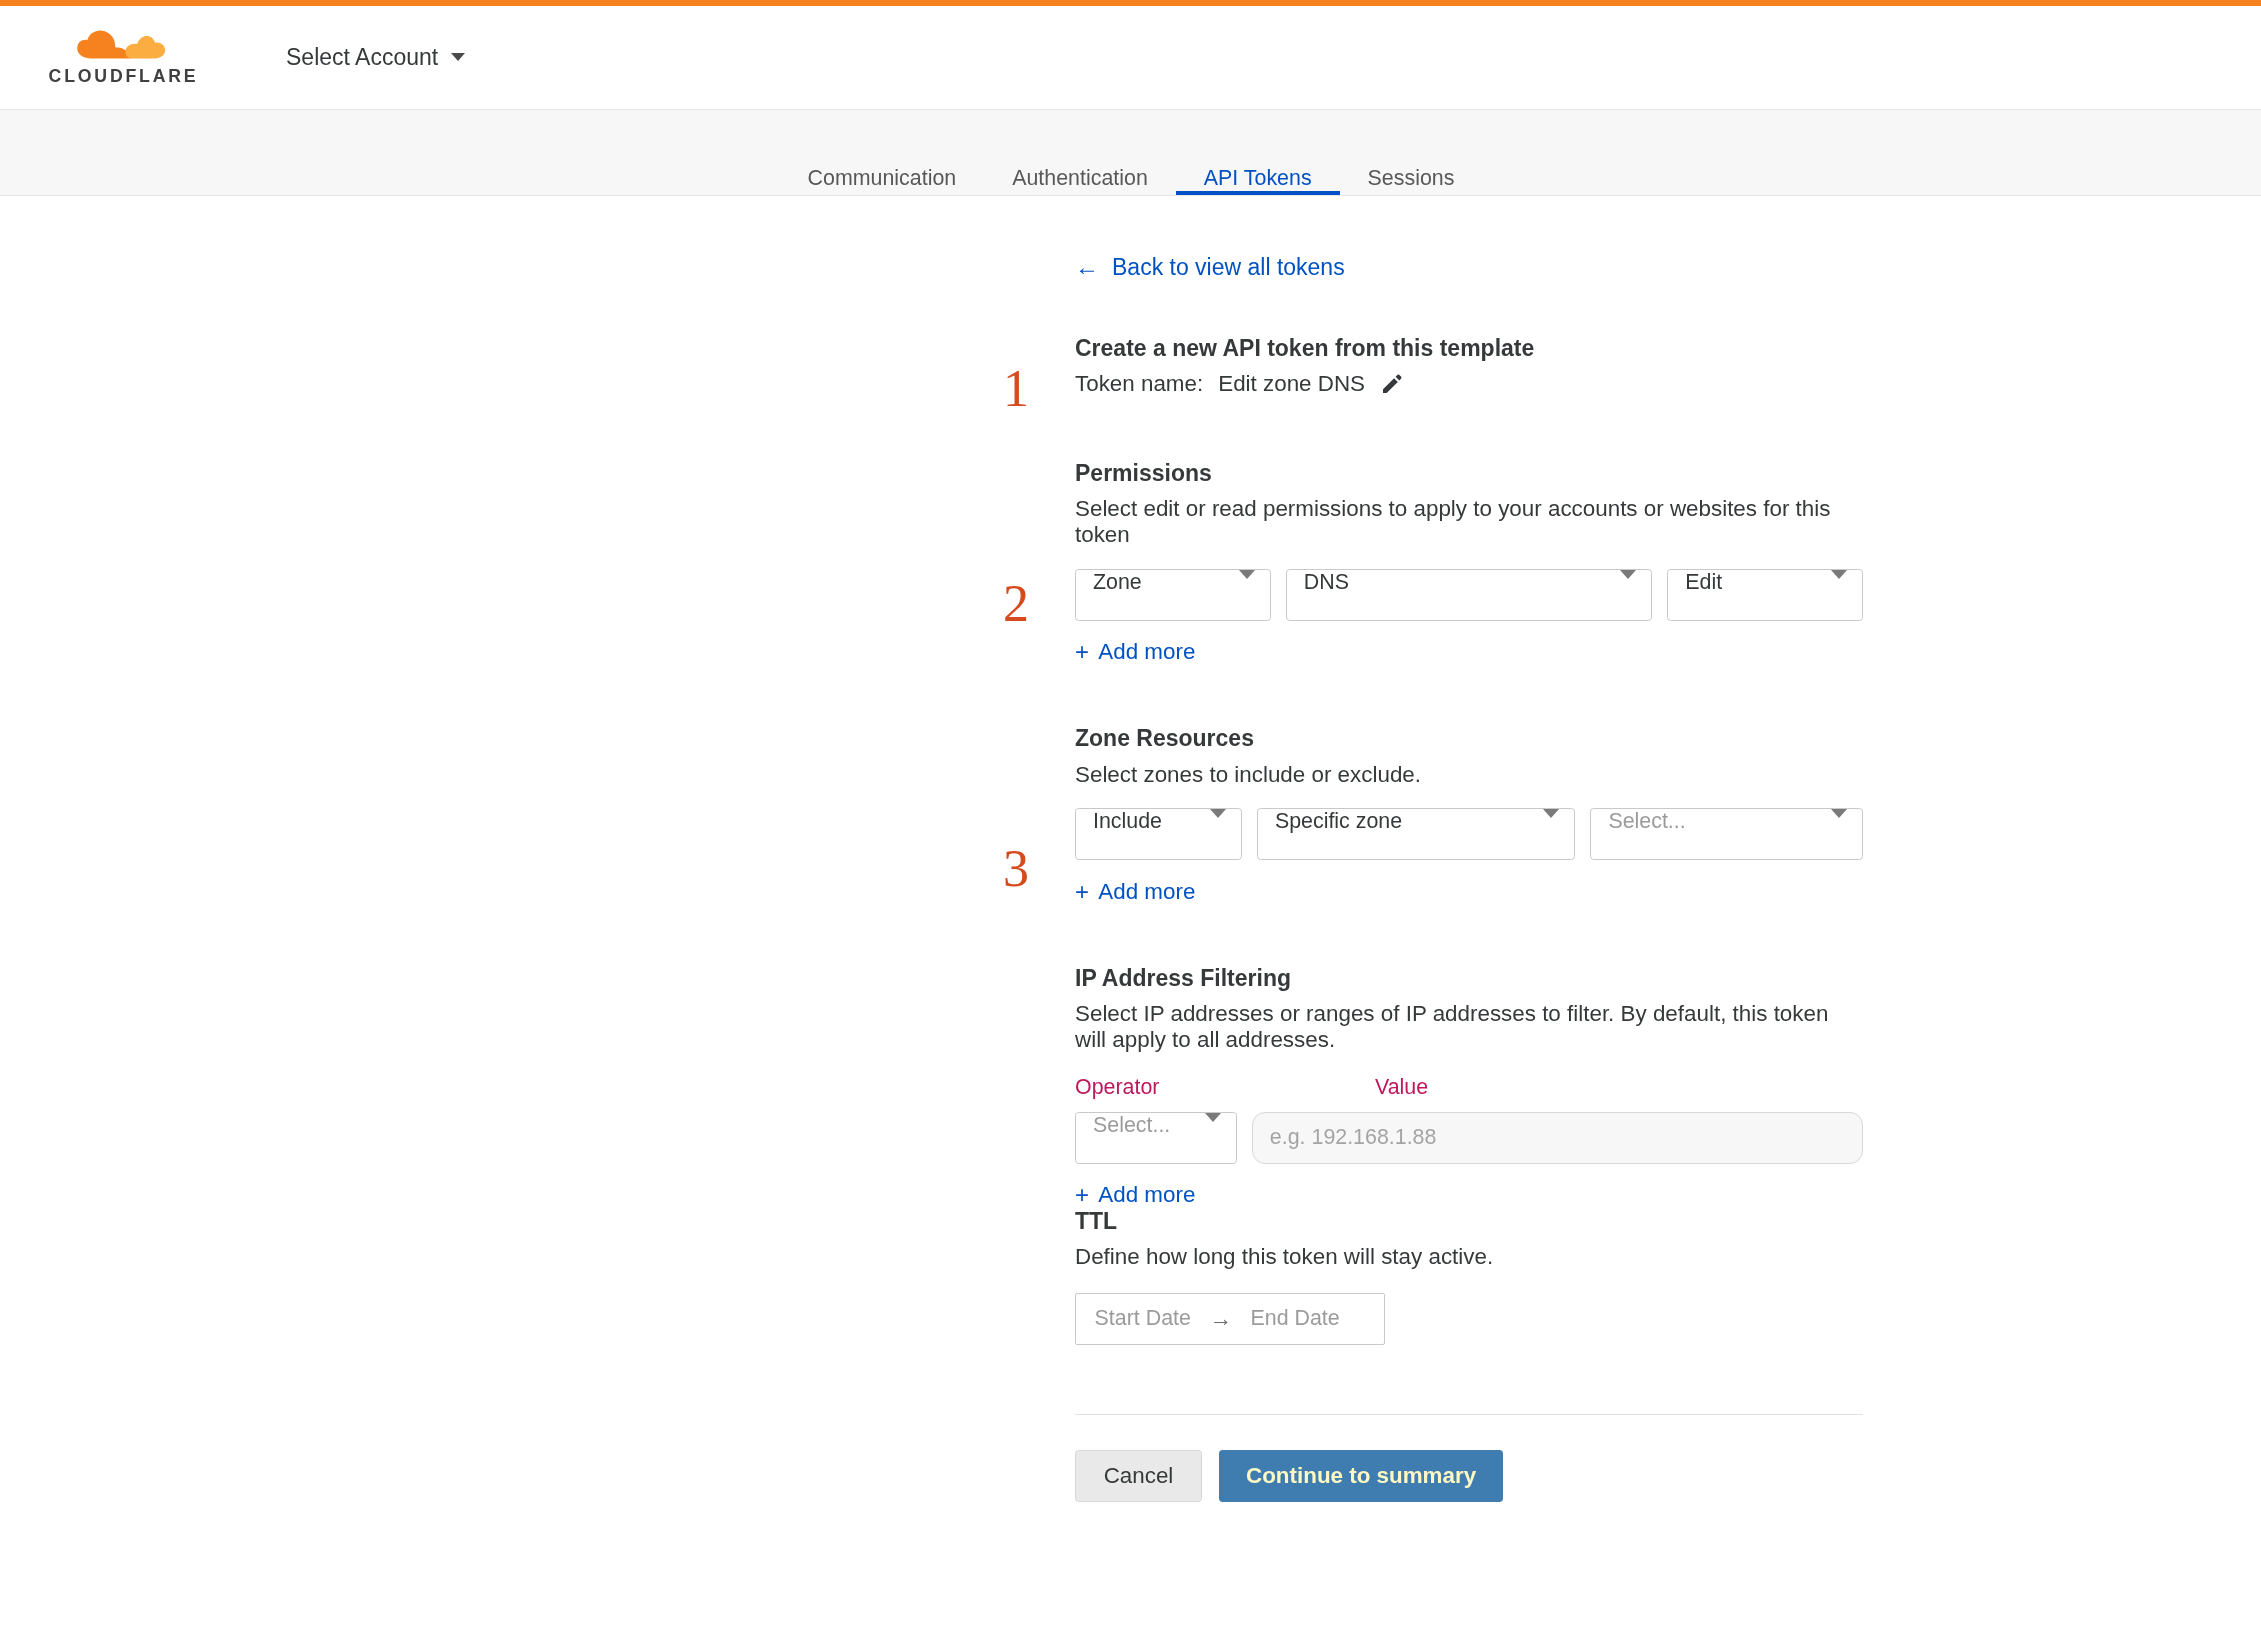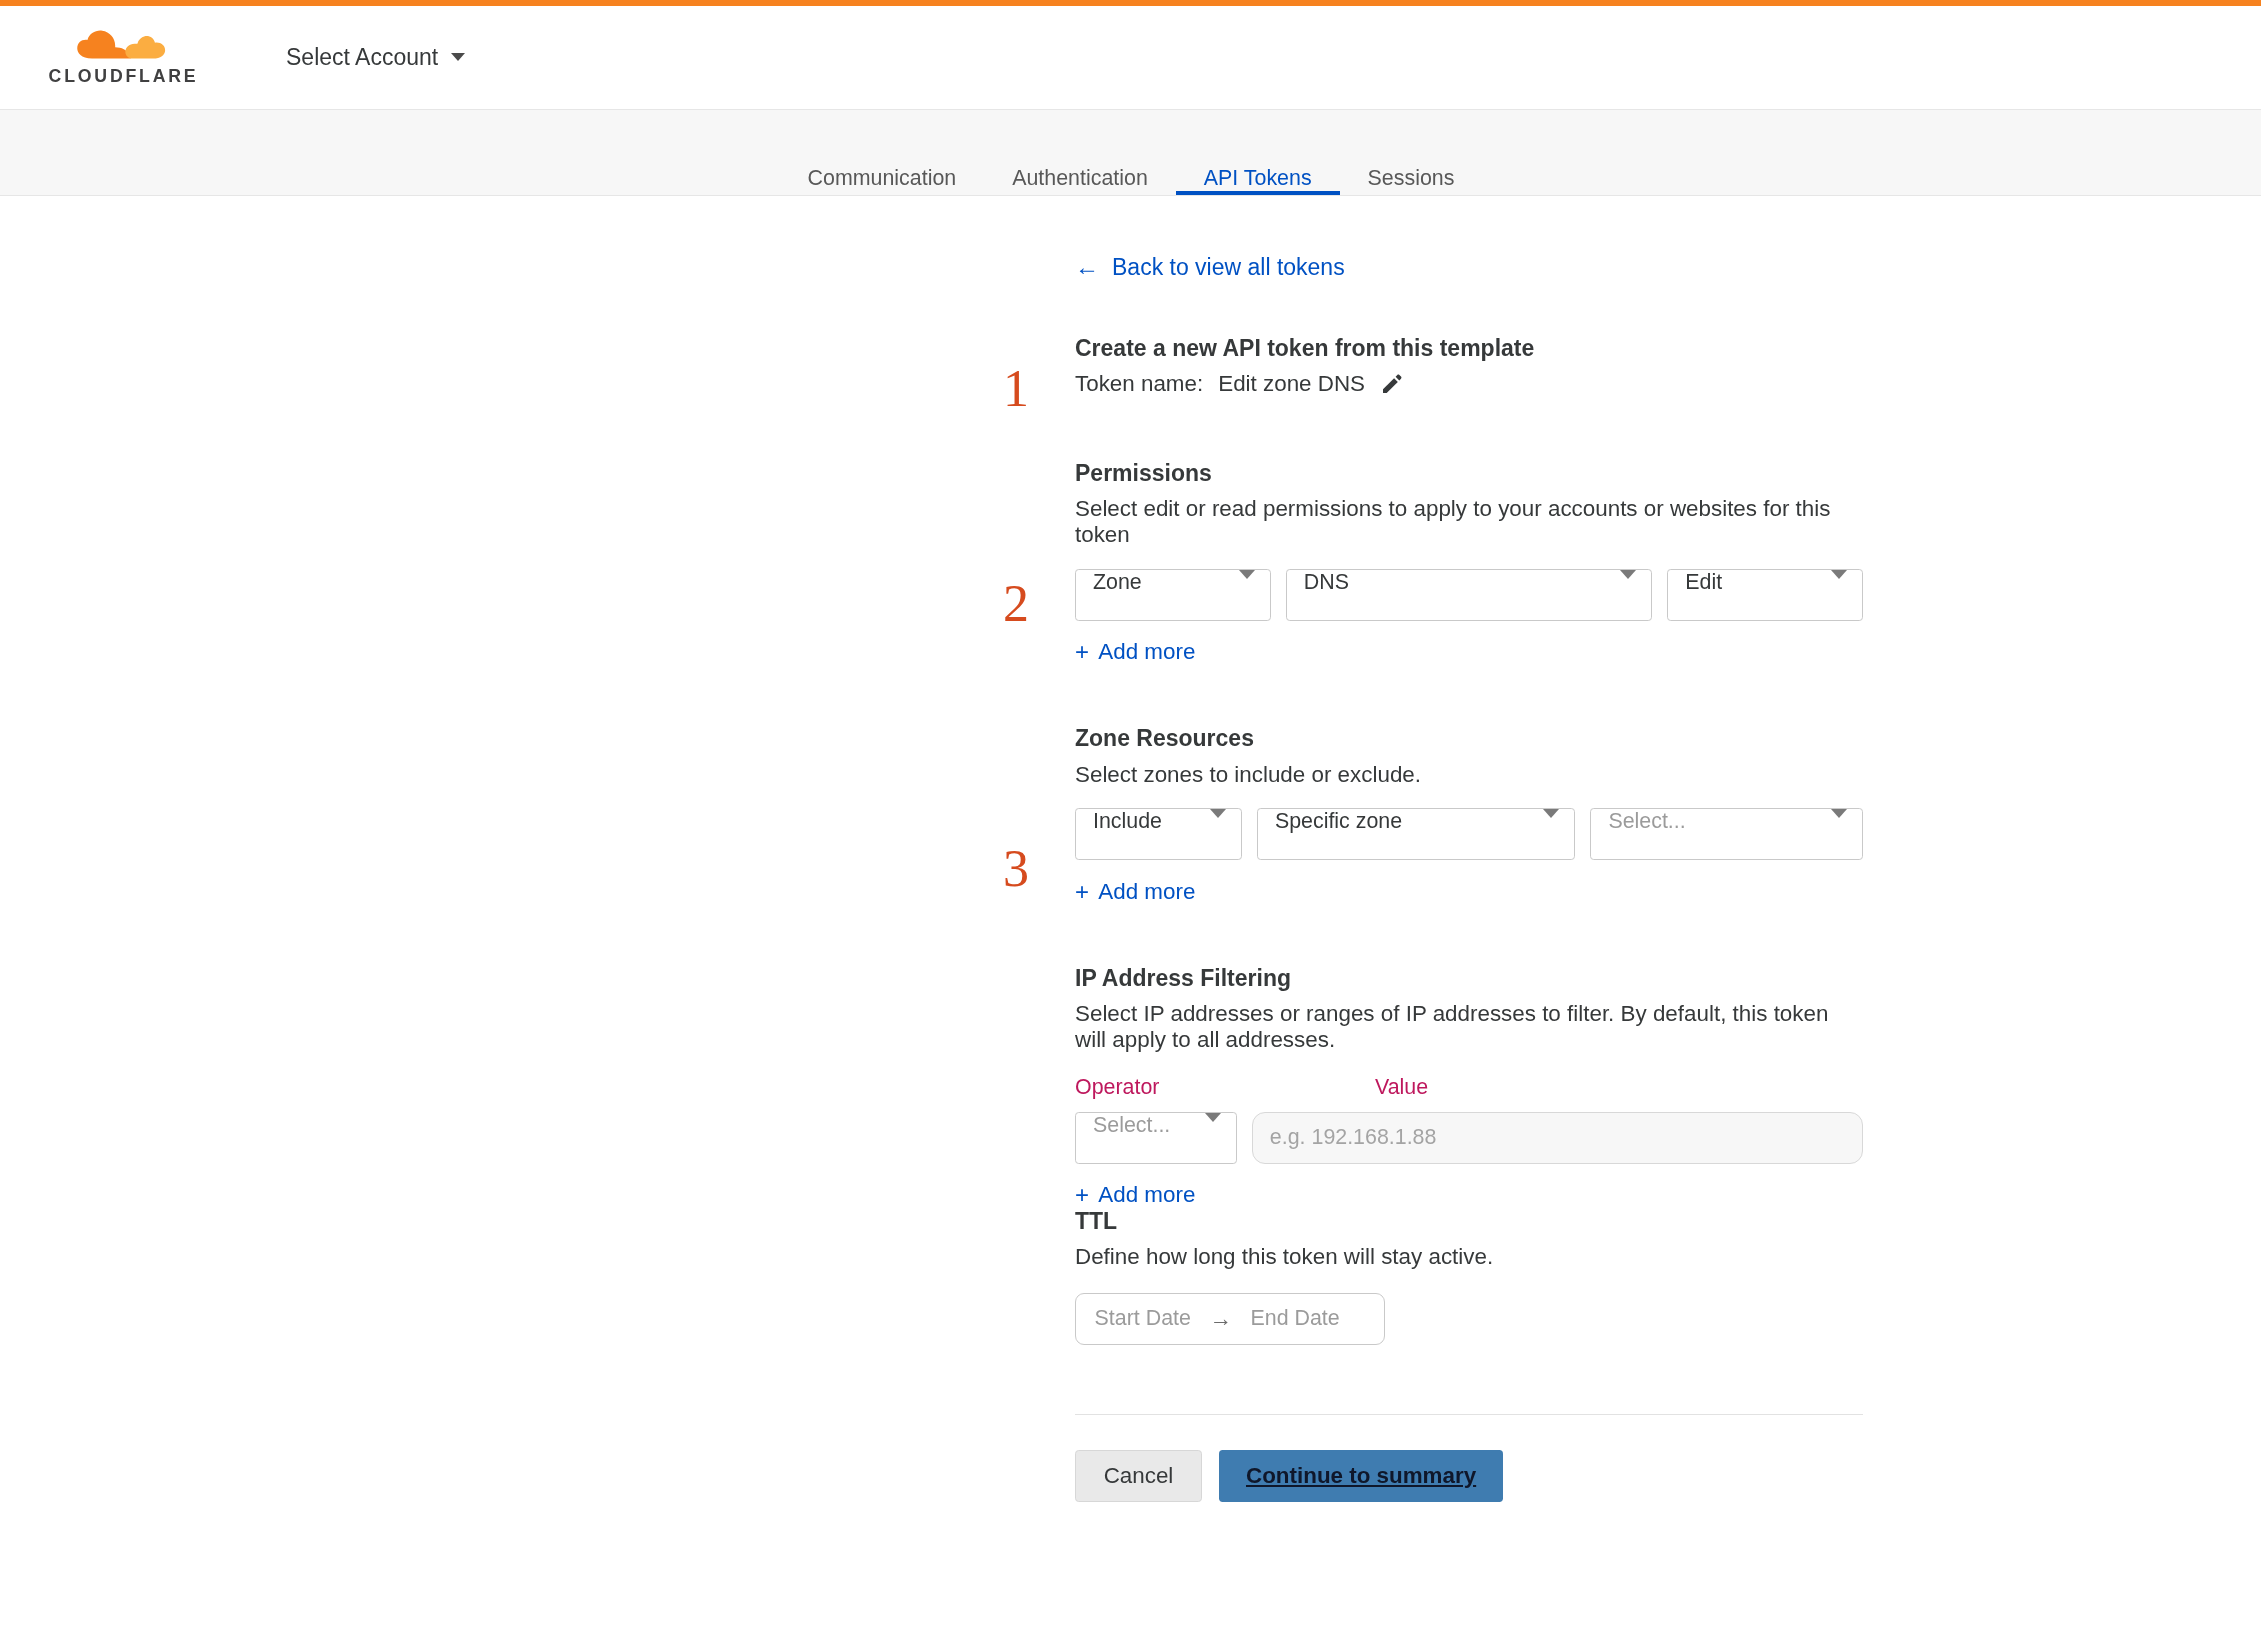--- a/index.html
+++ b/index.html
@@ -217,21 +217,21 @@
     padding: 0 17px;
     font-size: 21.4px;
     color: #a4a4a4;
   }
 
   .date-range {
     margin-top: 22.4px;
     height: 52px;
     width: 310px;
     border: 0.9px solid #c9c9c9;
-    border-radius: 9px;
+    border-radius: 2px;
     background: #ffffff;
     display: flex;
     align-items: center;
     padding: 0 18.6px;
     font-size: 21.4px;
     color: #9b9b9b;
     gap: 18.6px;
     cursor: pointer;
   }
   .date-arrow { color: #6b6b6b; font-size: 22.4px; }
@@ -260,24 +260,23 @@
     border: 0.9px solid transparent;
   }
   .btn-secondary {
     background: #e9e9e9;
     color: #36393a;
     border-color: #d7d7d7;
     min-width: 127px;
   }
   .btn-primary {
     background: #3f7cb0;
-    color: #0f172a;
+    color: #fef9c3;
     font-weight: bold;
     min-width: 276px;
-    text-decoration: underline;
   }
 </style>
 </head>
 <body>
 
 <div class="top-strip"></div>
 
 <div class="header">
   <div class="logo">
     <div class="logo-cloud">

